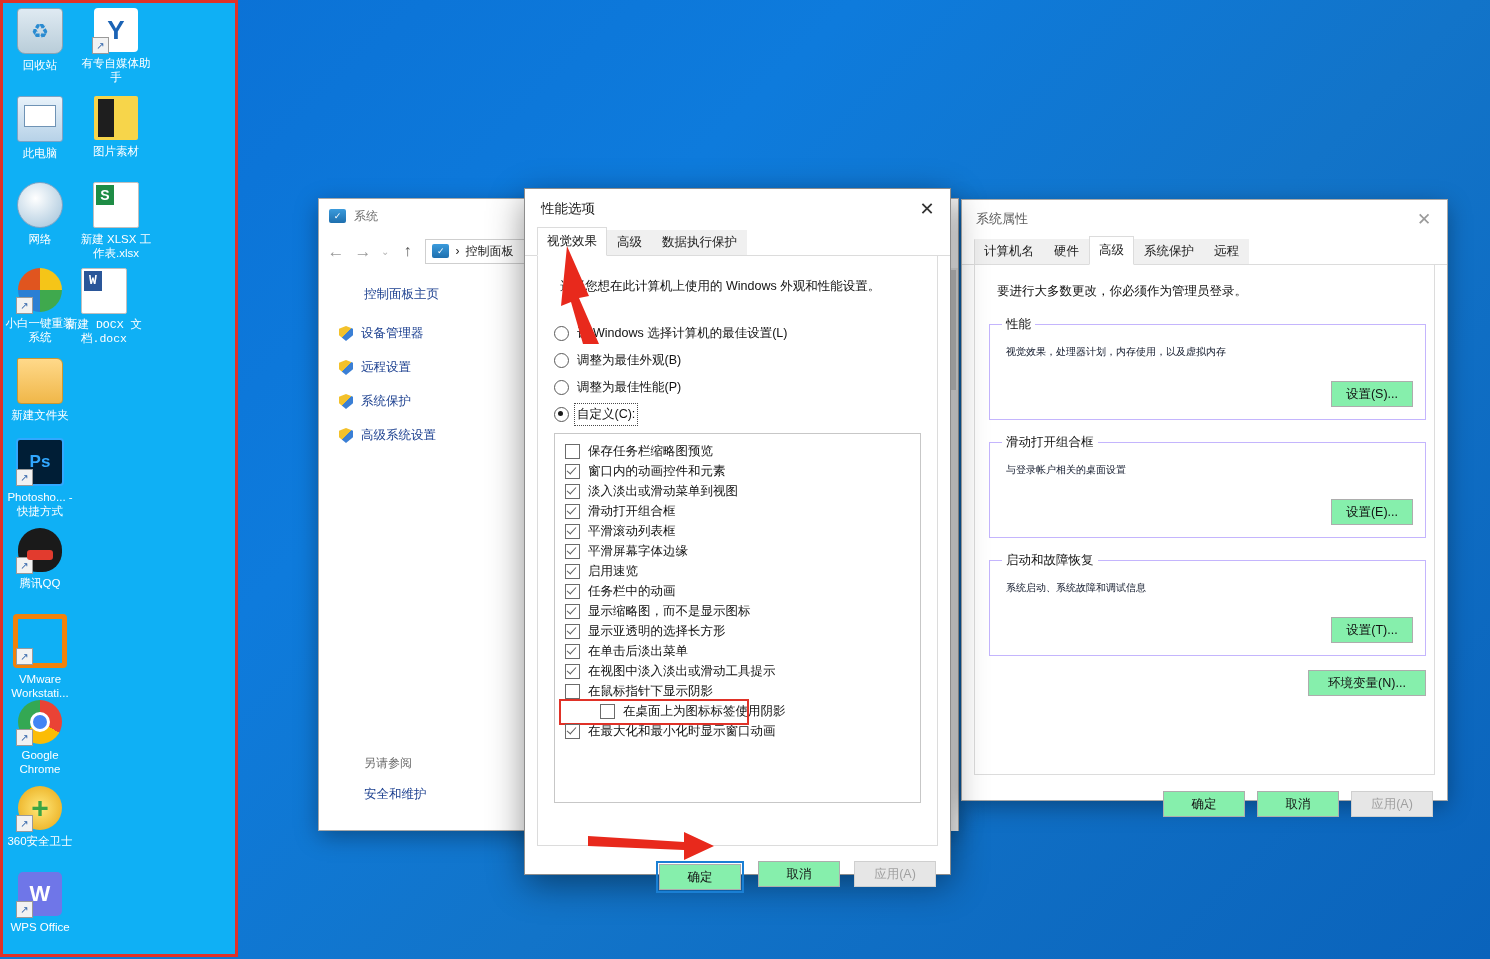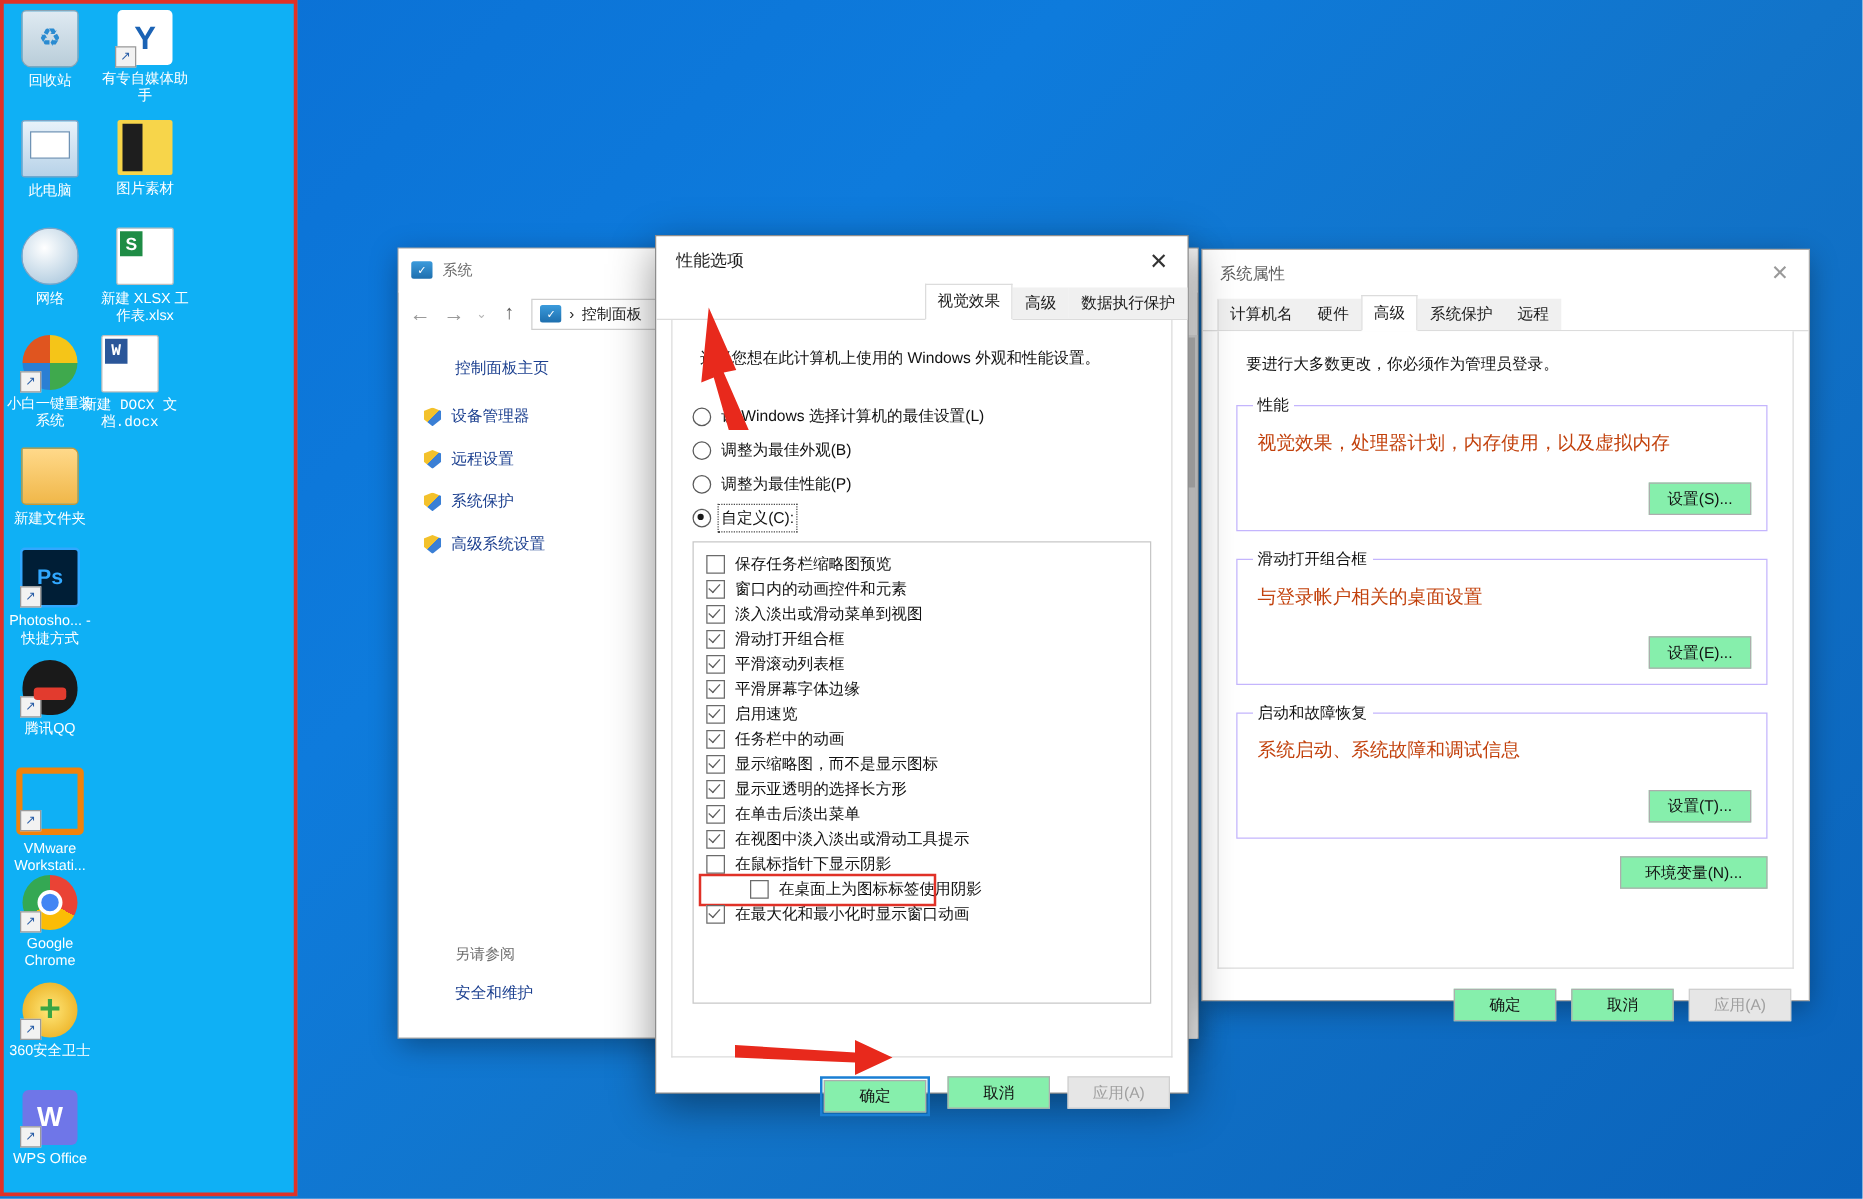--- a/index.html
+++ b/index.html
@@ -119,38 +119,38 @@
   #sysprops .dlg-title .t{font-size:13px;color:#5d5d5d;}
   .dlg-close{width:46px;height:30px;display:flex;align-items:center;justify-content:center;
      color:#9a9a9a;font-size:17px;cursor:default;}
   .tabstrip{display:flex;align-items:flex-end;padding-left:12px;height:26px;
      border-bottom:1px solid #dcdcdc;}
   .tab{font-size:12.5px;color:#1a1a1a;padding:4px 9px 5px 9px;border:1px solid transparent;
      background:#f0f0f0;border-bottom:none;line-height:15px;}
   .tab.first{border-left:1px solid #dcdcdc;}
   .tab.active{background:#ffffff;border:1px solid #dcdcdc;border-bottom:1px solid #ffffff;
      position:relative;top:1px;padding-top:6px;padding-bottom:6px;}
-  .tabpanel{border:1px solid #dcdcdc;border-top:none;margin:0 12px;padding:14px 20px 0 14px;
+  .tabpanel{border:1px solid #dcdcdc;border-top:none;margin:0 12px;padding:14px 8px 0 14px;
      height:510px;box-sizing:border-box;position:relative;background:#fff;}
   .hint{font-size:12.5px;color:#111;margin:4px 0 16px 8px;}
   fieldset.grp{border:1px solid #c4b5fd;margin:0 0 14px 0;padding:6px 12px 12px 12px;position:relative;}
   fieldset.grp legend{font-size:12.5px;color:#111;padding:0 4px;}
-  fieldset.grp .desc{font-size:15px;color:#c2410c;margin:6px 0 0 4px;}
+  fieldset.grp .desc{font-size:10px;color:#0f172a;margin:6px 0 0 4px;}
   .btn{min-width:82px;height:26px;background:#86efac;border:1px solid #adadad;font-size:12.5px;
      color:#111;display:inline-flex;align-items:center;justify-content:center;font-family:inherit;}
   .btn.disabled{color:#a0a0a0;border-color:#cfcfcf;background:#e6e6e6;}
   .grp-btn-row{display:flex;justify-content:flex-end;margin-top:22px;}
   .dlg-footer{display:flex;justify-content:flex-end;gap:12px;padding:16px 14px 0 0;}
 
   
   #perfopts{left:525px;top:189px;width:425px;height:685px;box-shadow:0 0 0 1px #8d8d8d,0 10px 34px rgba(0,0,0,.45);}
   #perfopts .dlg-title{height:40px;display:flex;align-items:center;justify-content:space-between;padding-left:16px;}
   #perfopts .dlg-title .t{font-size:13.5px;color:#1a1a1a;}
   #perfopts .dlg-close{color:#333;font-size:18px;}
-  #perfopts .tabstrip{justify-content:flex-end;}
+  #perfopts .tabstrip{}
   #perfopts .tabpanel{height:590px;padding:14px 16px 0 16px;}
   .radio-row{display:flex;align-items:center;gap:8px;font-size:12.5px;color:#111;margin-bottom:10px;}
   .radio{width:13px;height:13px;border:1px solid #5a5a5a;border-radius:50%;background:#fff;
      position:relative;flex:0 0 auto;}
   .radio.sel:after{content:"";position:absolute;left:3px;top:3px;width:5px;height:5px;border-radius:50%;
      background:#1a1a1a;}
   .focus-ring{outline:1px dotted #4a4a4a;outline-offset:2px;}
   .listbox{border:1px solid #c7c7c7;height:370px;margin-top:8px;overflow:hidden;padding:7px 0 0 10px;
      box-sizing:border-box;background:#fff;}
   .chk-row{display:flex;align-items:center;gap:8px;font-size:12.5px;color:#111;height:20px;}

